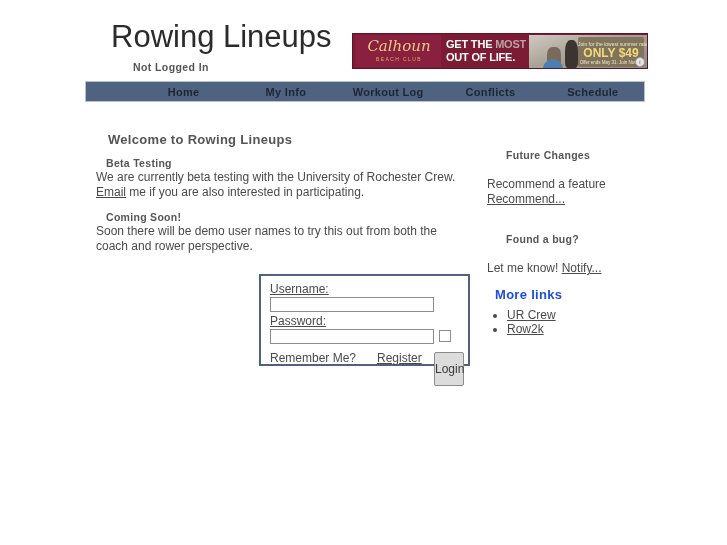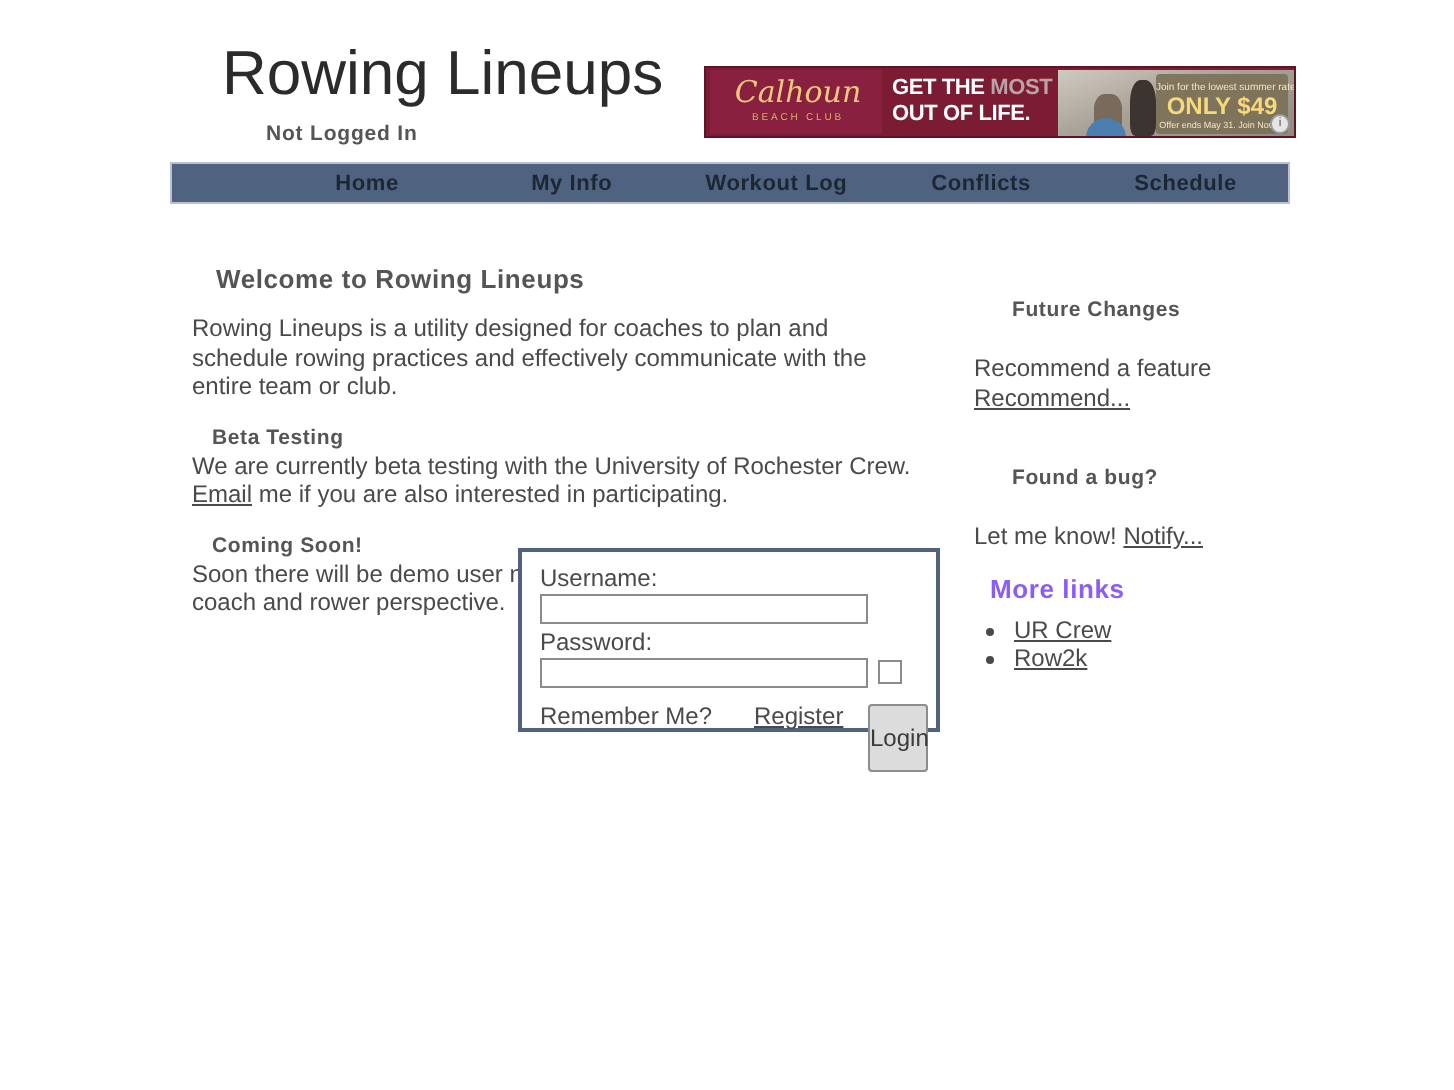--- a/index.html
+++ b/index.html
@@ -268,21 +268,21 @@
     font-size: 12px;
     line-height: 14.5px;
     color: #4a4a4a;
   }
   .side-gap { height: 11px; }
   h2.side-title {
     margin: 0 0 6px 0;
     padding-left: 8px;
     font-size: 13px;
     font-weight: bold;
-    color: #8b5cf6;
+    color: #1d4ed8;
     letter-spacing: 0.3px;
   }
   ul.side-links {
     margin: 0;
     padding-left: 20px;
     list-style: disc;
   }
   ul.side-links li {
     font-size: 12px;
     line-height: 14px;
@@ -304,20 +304,21 @@
     border: 2px solid #4f6280;
     background: #ffffff;
     box-sizing: border-box;
     padding: 6px 9px 0 9px;
   }
   .field-label {
     font-size: 12px;
     color: #4a4a4a;
     line-height: 14px;
     margin: 0;
+    text-decoration: underline;
   }
   .text-field {
     display: block;
     width: 158px;
     height: 13px;
     margin: 1px 0 2px 0;
     border: 1px solid #8c8c8c;
     background: #ffffff;
     font-family: "Liberation Sans", sans-serif;
     font-size: 11px;
@@ -412,21 +413,20 @@
     <div id="nav-spacer"></div>
     <div class="nav-item">Home</div>
     <div class="nav-item">My Info</div>
     <div class="nav-item">Workout Log</div>
     <div class="nav-item">Conflicts</div>
     <div class="nav-item">Schedule</div>
   </div>
 
   <div id="content">
     <h2 class="section-title">Welcome to Rowing Lineups</h2>
-    <p class="body-text">Rowing Lineups is a utility designed for coaches to plan and schedule rowing practices and effectively communicate with the entire team or club.</p>
 
     <h3 class="sub-title">Beta Testing</h3>
     <p class="body-text"><span>We are currently beta testing with the University of Rochester Crew. </span><a class="inline-link">Email</a><span> me if you are also interested in participating.</span></p>
 
     <h3 class="sub-title">Coming Soon!</h3>
     <p class="body-text">Soon there will be demo user names to try this out from both the coach and rower perspective.</p>
   </div>
 
   <div id="sidebar">
     <div class="side-head">Future Changes</div>

